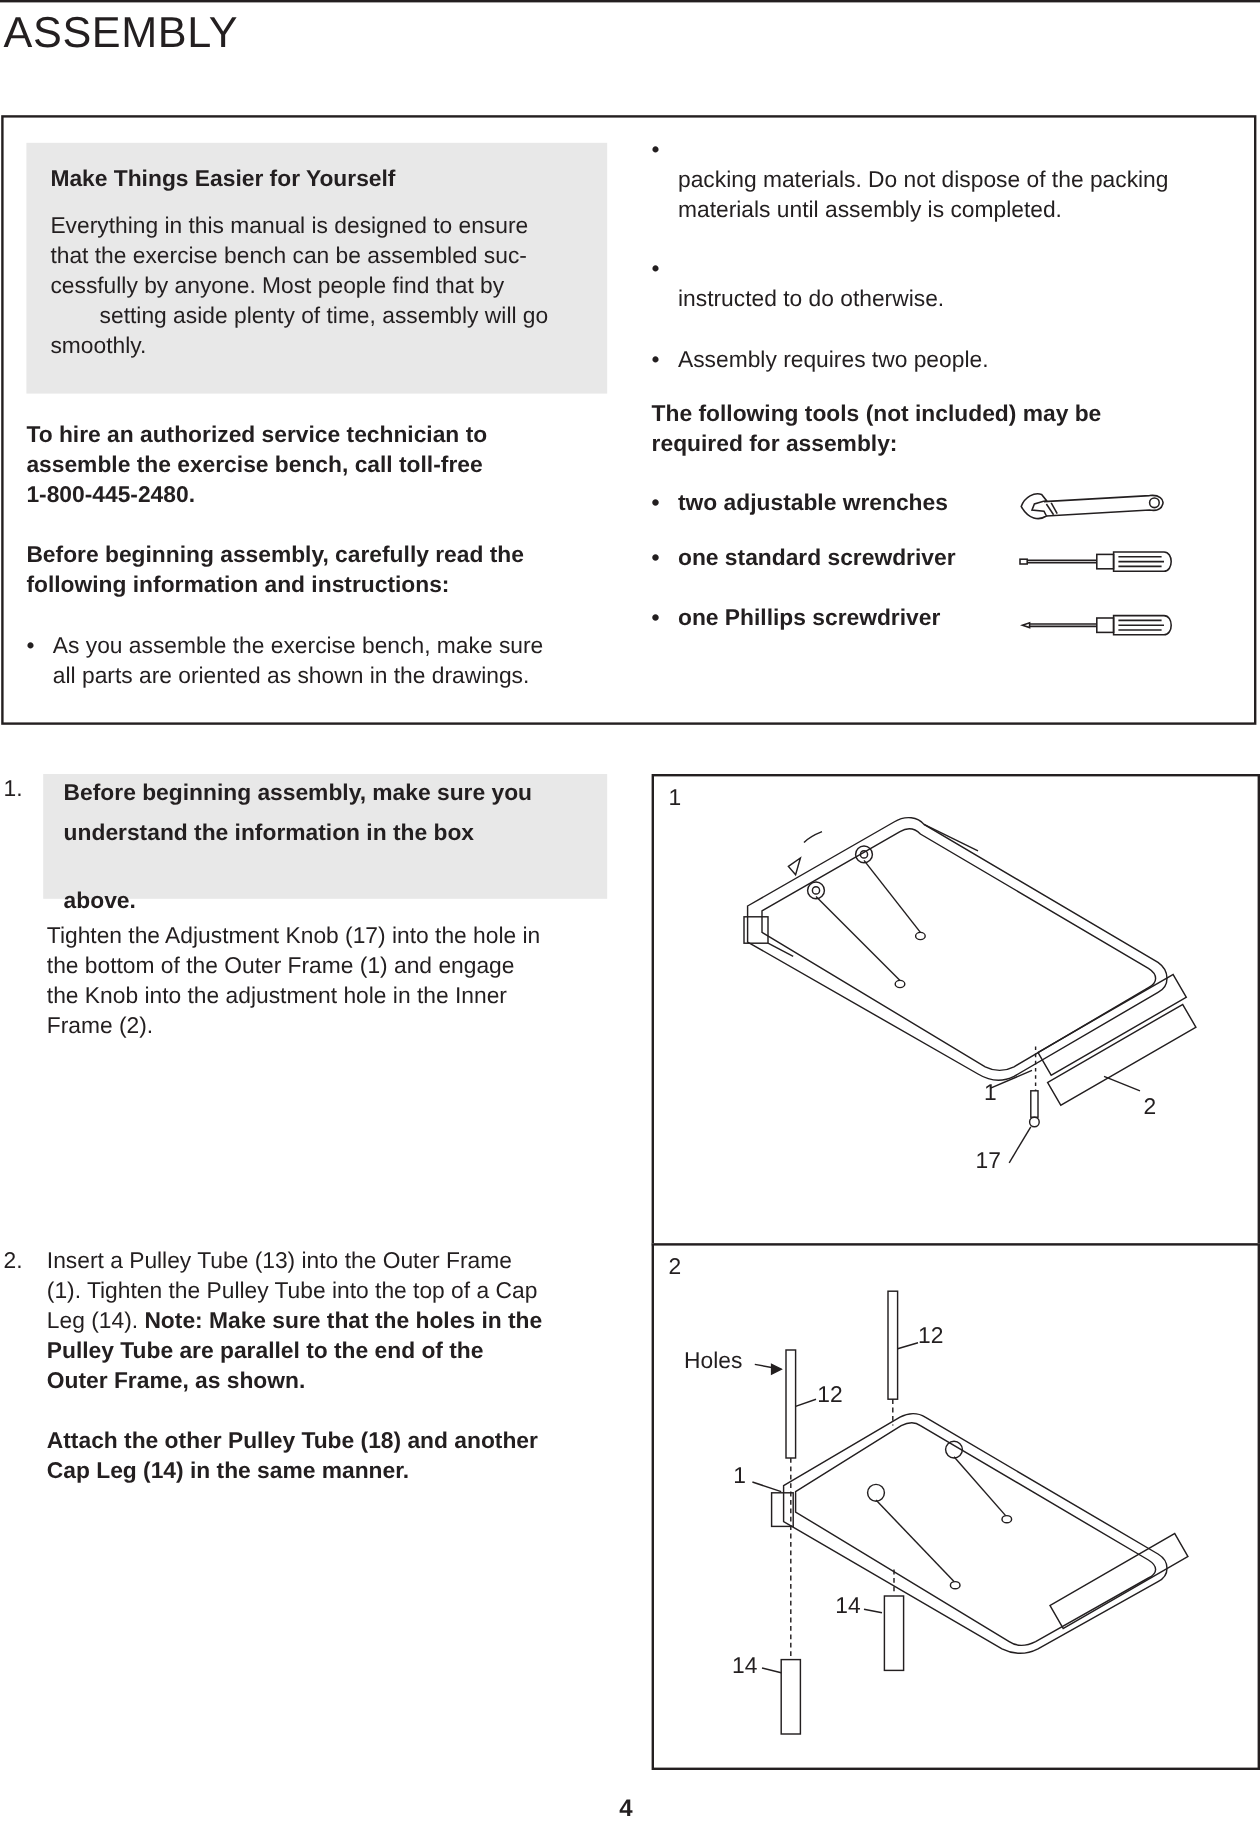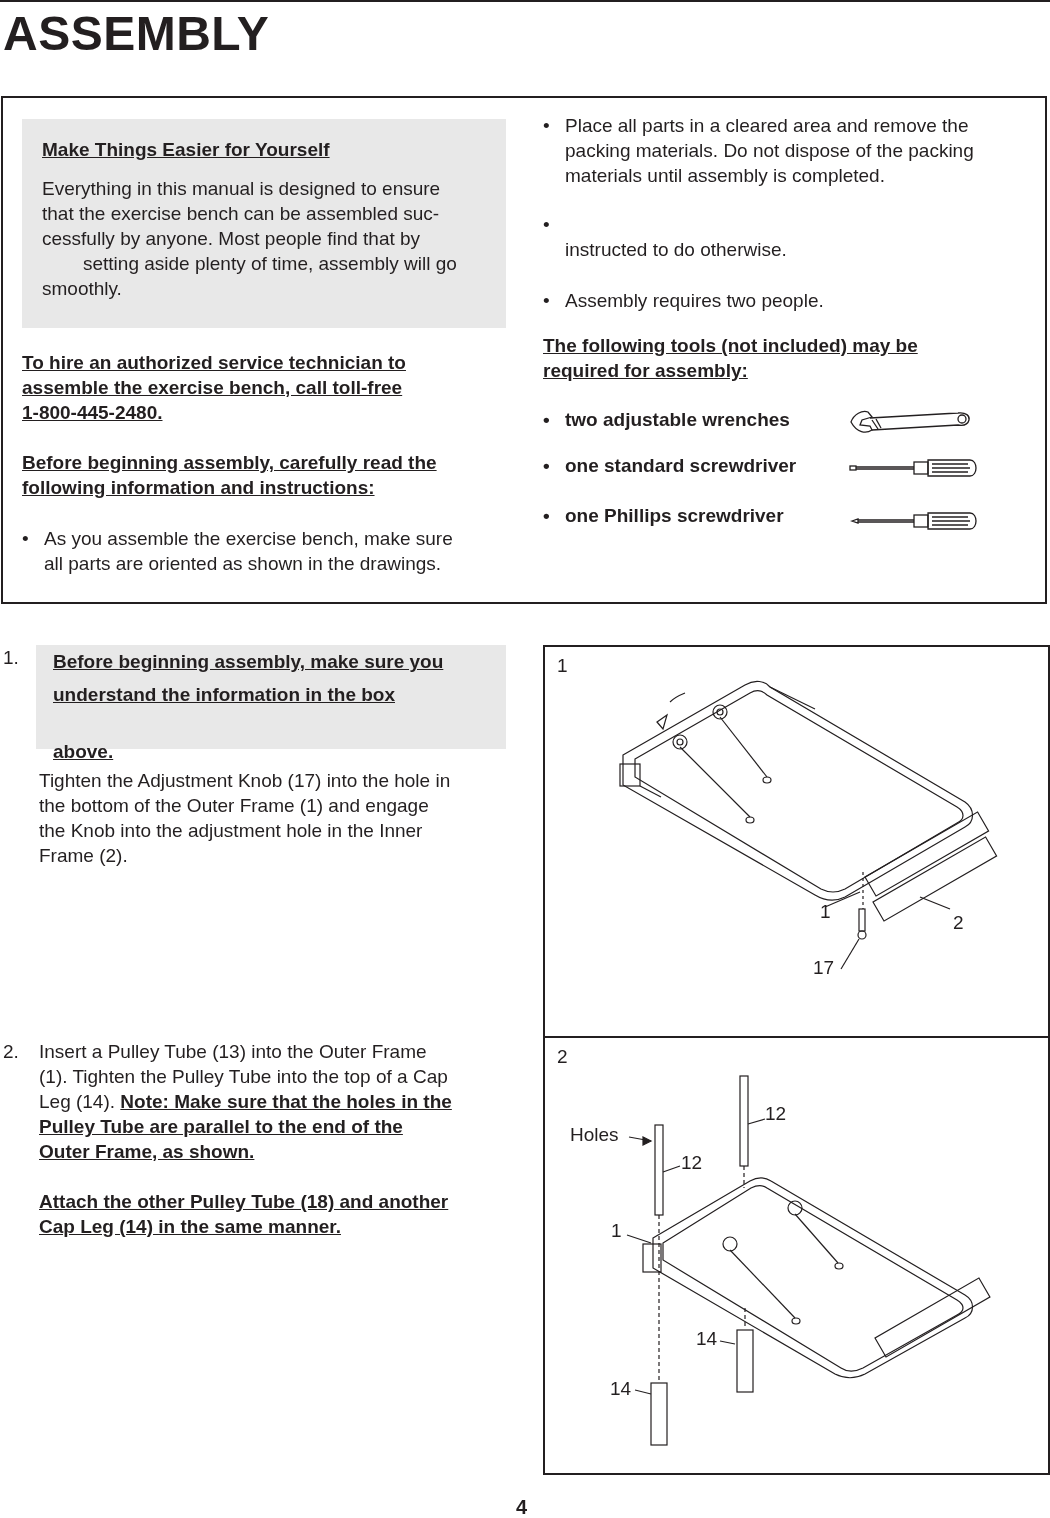--- a/index.html
+++ b/index.html
@@ -1,24 +1,24 @@
 <!DOCTYPE html>
 <html><head>
 <meta charset="utf-8">
 <style>
   html, body { margin:0; padding:0; background:#fff; }
   body { width:1050px; height:1518px; position:relative; overflow:hidden;
          font-family:"Liberation Sans", sans-serif; color:#231f20; }
   .topline { position:absolute; left:0; top:0; width:1050px; height:2px; background:#231f20; }
-  .title { position:absolute; left:3px; top:6px; font-size:48px; font-weight:bold; letter-spacing:0.5px; }
+  .title { position:absolute; left:3px; top:6px; font-size:36px; font-weight:normal; letter-spacing:0.5px; }
   .infobox { position:absolute; left:1px; top:96px; width:1046px; height:508px;
              border:2px solid #231f20; box-sizing:border-box; }
   .shade { background:#e8e8e8; position:absolute; }
   .p { position:absolute; font-size:19px; line-height:25px; }
-  .b { font-weight:bold;text-decoration:underline; }
+  .b { font-weight:bold; }
   .bullet { position:absolute; font-size:19px; line-height:25px; }
   .bullet .dot { position:absolute; left:0; top:0; }
   .bullet .txt { position:absolute; left:22px; top:0; }
   .fig { position:absolute; border:2px solid #231f20; box-sizing:border-box; background:#fff; }
   .fig .num { position:absolute; left:12px; top:8px; font-size:19px; }
   .callout { position:absolute; font-size:19px; }
   .pagenum { position:absolute; left:516px; top:1496px; font-size:20px; font-weight:bold; }
   svg { position:absolute; }
 </style>
 </head>
@@ -45,21 +45,20 @@
 <div class="p b" style="left:22px;top:475px;">following information and instructions:</div>
 
 <div class="bullet" style="left:22px;top:526px;width:490px;height:50px;">
   <span class="dot">•</span>
   <span class="txt" style="top:25px;">all parts are oriented as shown in the drawings.</span>
   <span class="txt">As you assemble the exercise bench, make sure</span>
 </div>
 
 <div class="bullet" style="left:543px;top:113px;width:490px;height:75px;">
   <span class="dot">•</span>
-  <span class="txt">Place all parts in a cleared area and remove the</span>
   <span class="txt" style="top:25px;">packing materials. Do not dispose of the packing</span>
   <span class="txt" style="top:50px;">materials until assembly is completed.</span>
 </div>
 <div class="bullet" style="left:543px;top:212px;width:490px;height:50px;">
   <span class="dot">•</span>
   <span class="txt" style="top:25px;">instructed to do otherwise.</span>
 </div>
 <div class="bullet" style="left:543px;top:288px;width:490px;height:25px;">
   <span class="dot">•</span>
   <span class="txt">Assembly requires two people.</span>

